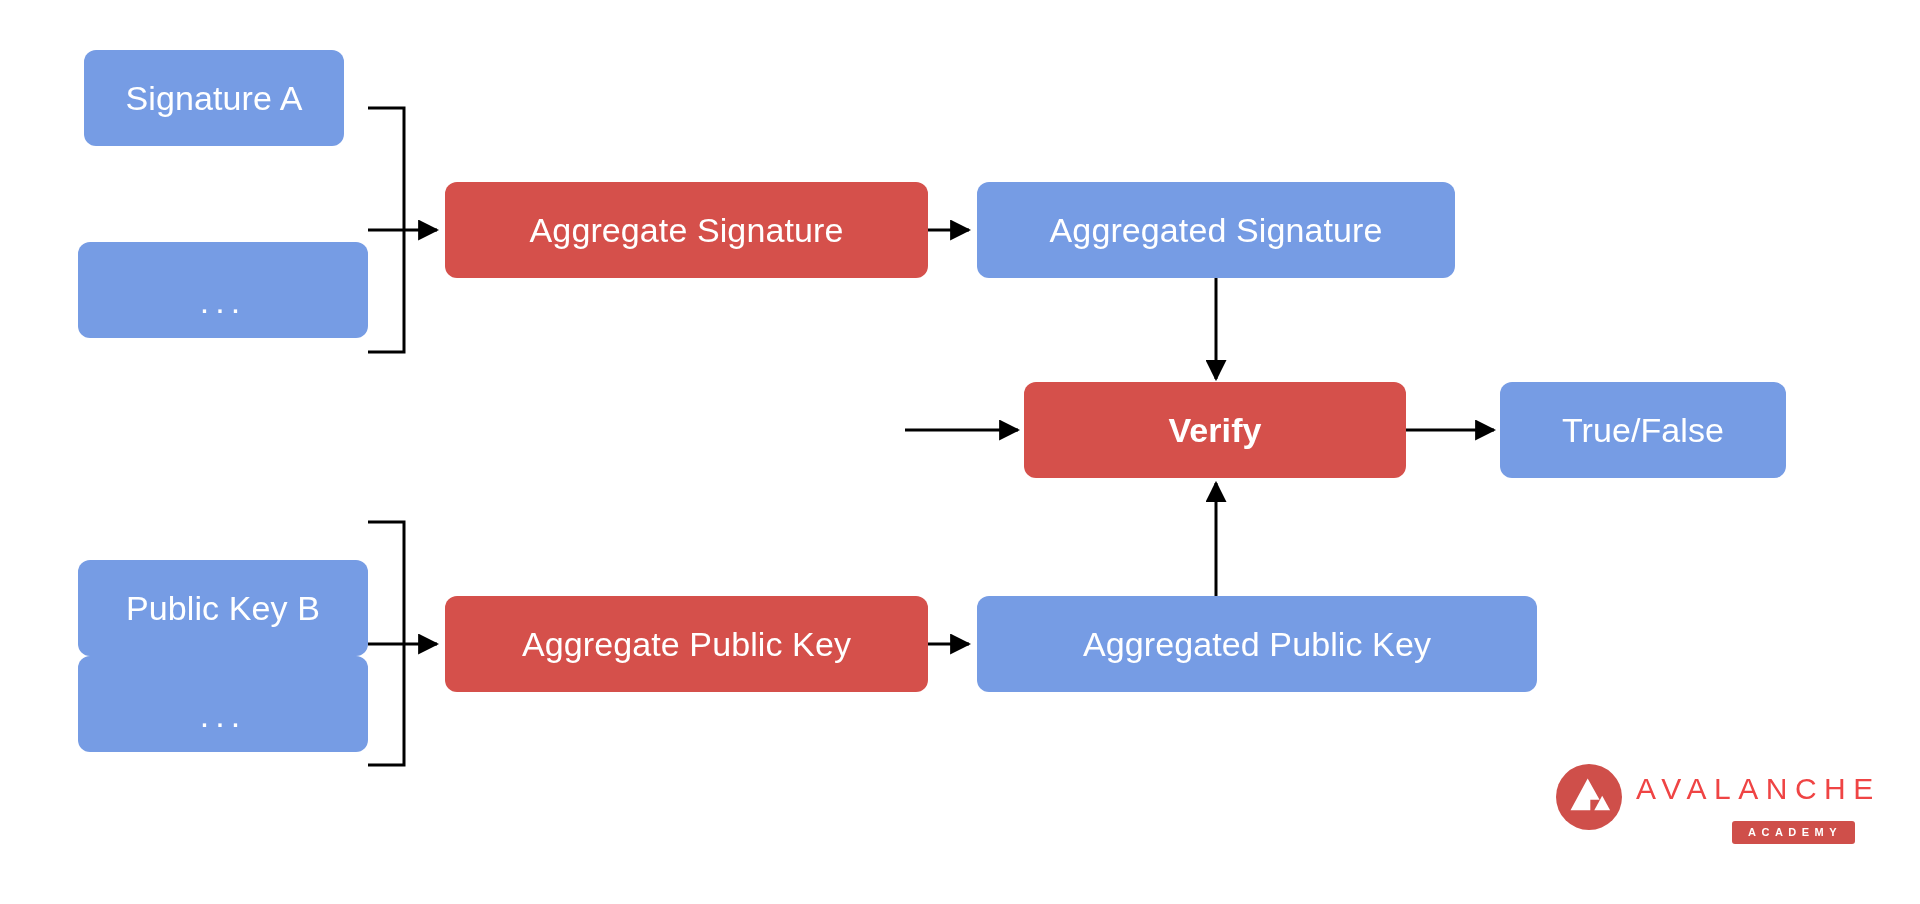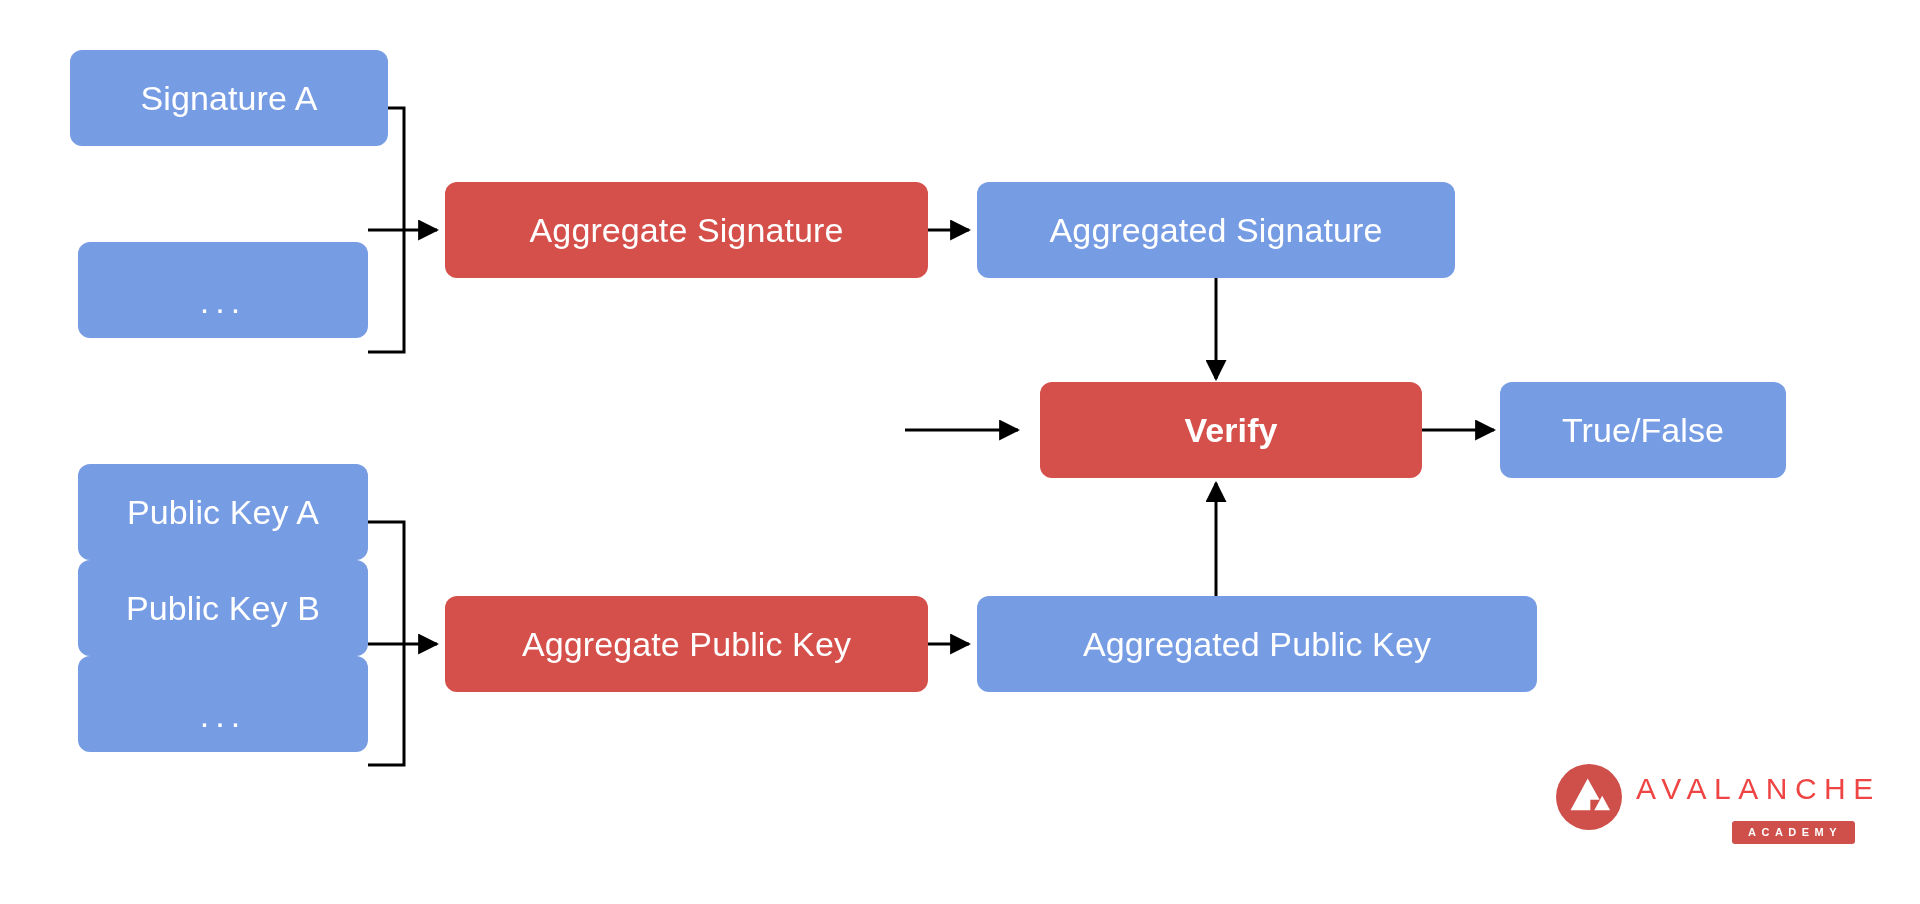--- a/index.html
+++ b/index.html
@@ -27,21 +27,21 @@
     font-size: 34px;
     font-weight: 400;
     line-height: 1;
     letter-spacing: 0.1px;
     box-sizing: border-box;
     white-space: nowrap;
     user-select: none;
   }
   .node.blue  { background: #769ce4; }
   .node.red   { background: #d5504b; }
-  .node.bold  { font-weight: bold; margin-left: 16px; }
+  .node.bold  { font-weight: bold; }
   .node.ellipsis {
     align-items: flex-end;
     padding-bottom: 20px;
     font-size: 34px;
     letter-spacing: 6px;
   }
   #wires {
     position: absolute;
     left: 0;
     top: 0;
@@ -118,35 +118,34 @@
     <g>
       <path d="M 368 522 L 404 522 L 404 765 L 368 765" fill="none" stroke="#000000" stroke-width="3"></path>
       <line x1="368" y1="644" x2="437" y2="644" stroke="#000000" stroke-width="3" marker-end="url(#arrow)"></line>
     </g>
 
     <line x1="928" y1="644" x2="969" y2="644" stroke="#000000" stroke-width="3" marker-end="url(#arrow)"></line>
 
     <line x1="1216" y1="600" x2="1216" y2="483" stroke="#000000" stroke-width="3" marker-end="url(#arrow)"></line>
   </svg>
 
-  <div class="node blue" style="left:70px;  top:50px;  width:318px; height:96px;">Signature A</div>
+  <div class="node blue" style="left:84px;  top:50px;  width:260px; height:96px;">Signature A</div>
 
 
   <div class="node blue ellipsis" style="left:78px; top:242px; width:290px; height:96px;">...</div>
 
   <div class="node red" style="left:445px; top:182px; width:483px; height:96px;text-align:right;">Aggregate Signature</div>
 
   <div class="node blue" style="left:977px; top:182px; width:478px; height:96px;">Aggregated Signature</div>
 
 
   <div class="node red bold" style="left:1024px; top:382px; width:382px; height:96px;">Verify</div>
 
   <div class="node blue" style="left:1500px; top:382px; width:286px; height:96px;">True/False</div>
 
-  <div class="node blue" style="left:78px; top:464px; width:290px; height:96px;">Public Key A</div>
 
   <div class="node blue" style="left:78px; top:560px; width:290px; height:96px;">Public Key B</div>
 
   <div class="node blue ellipsis" style="left:78px; top:656px; width:290px; height:96px;">...</div>
 
   <div class="node red" style="left:445px; top:596px; width:483px; height:96px;">Aggregate Public Key</div>
 
   <div class="node blue" style="left:977px; top:596px; width:560px; height:96px;">Aggregated Public Key</div>
 
   <div id="logo">

